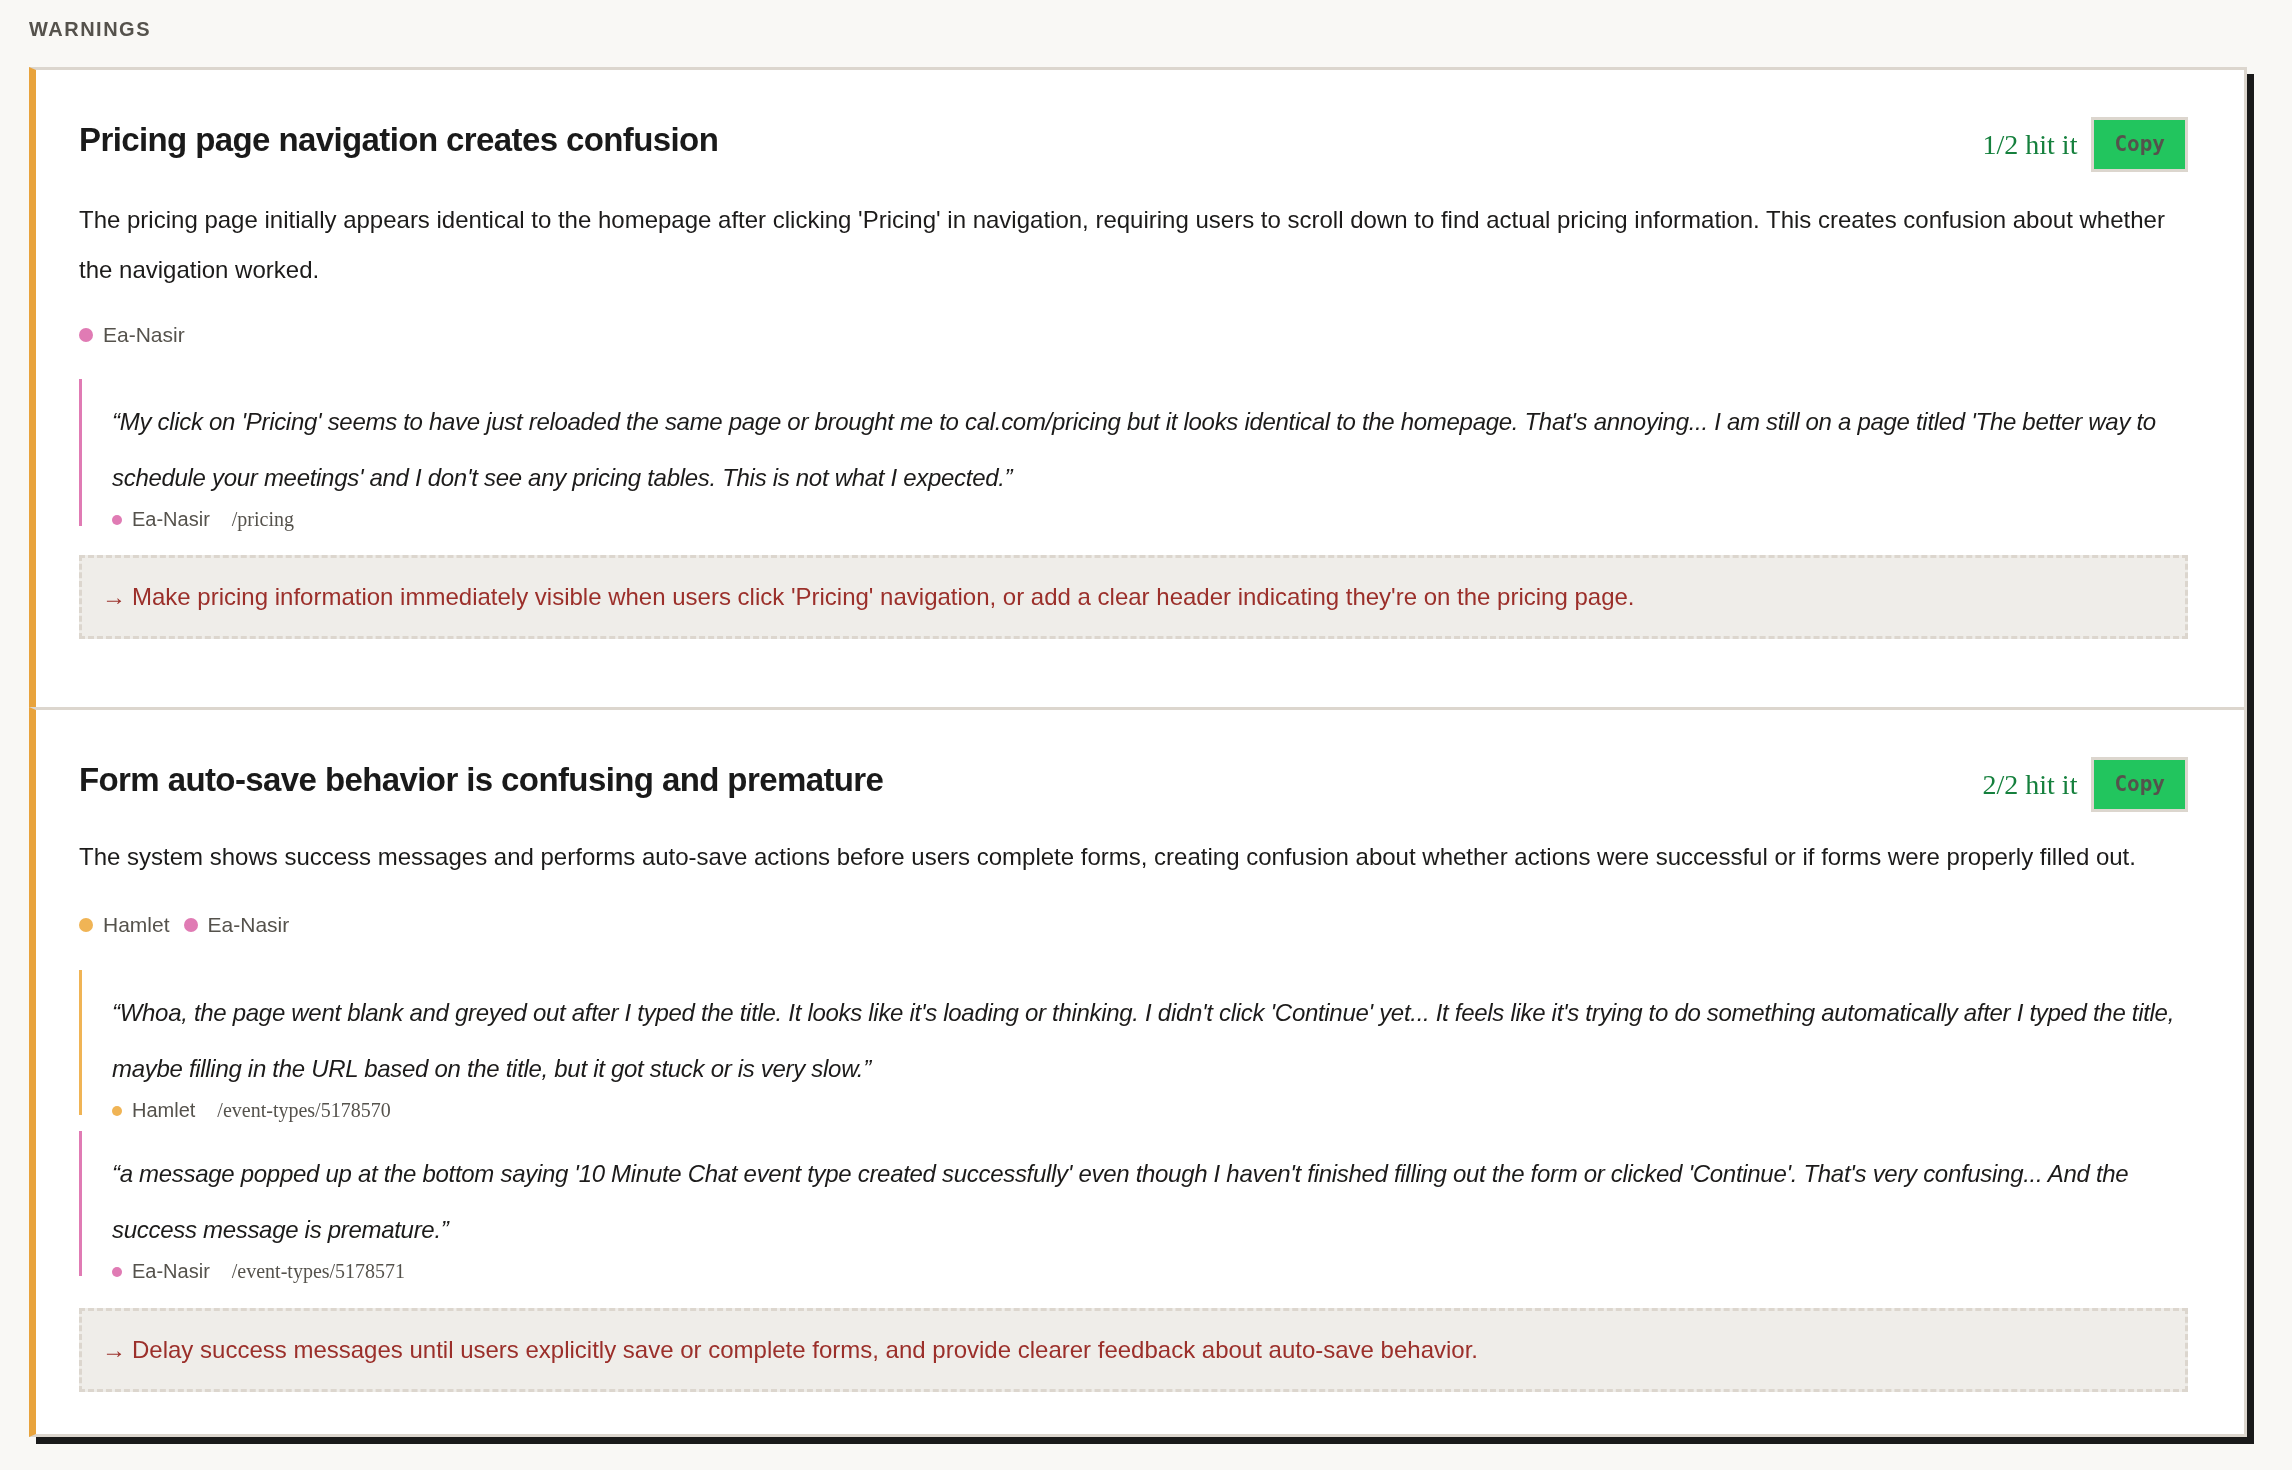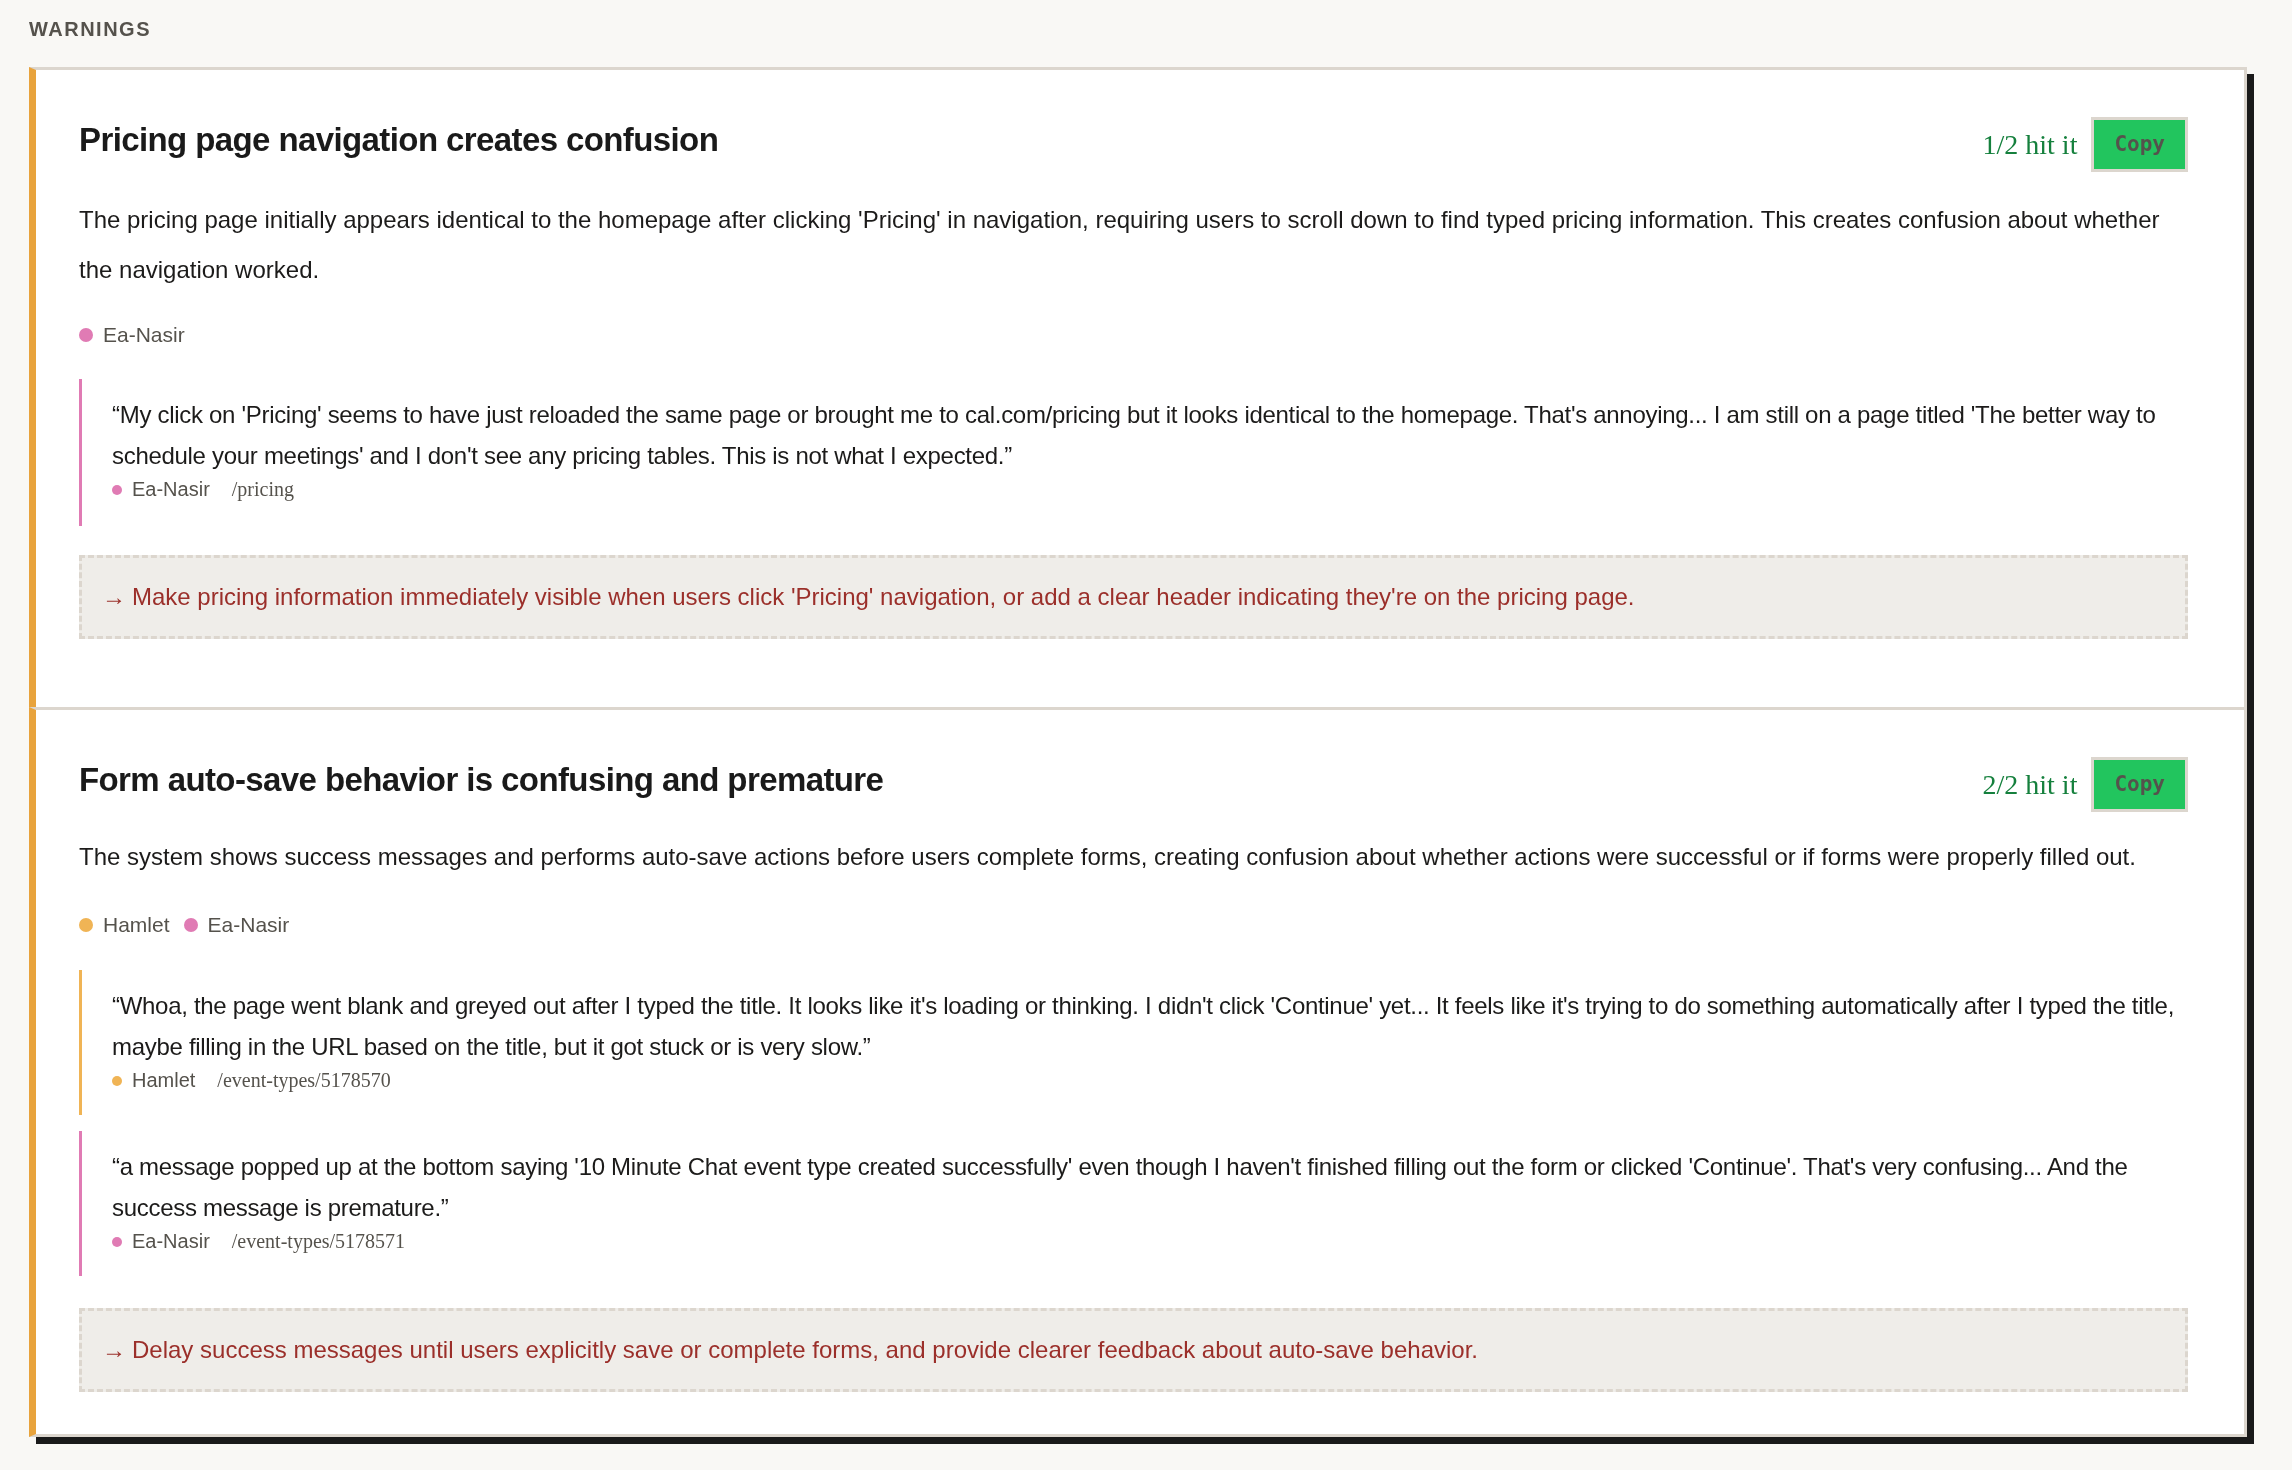--- a/index.html
+++ b/index.html
@@ -50,21 +50,21 @@
   #card-1 .personas { top: 203px; }
   .persona { display: flex; align-items: center; gap: 10px; }
   .dot { width: 14px; height: 14px; border-radius: 50%; display: inline-block; }
   .dot.small { width: 10px; height: 10px; }
 
   .quote {
     position: absolute; left: 43px; right: 56px;
     border-left: 3px solid #e07bb4; padding-left: 30px;
   }
   .quote.orange { border-left-color: #f0b455; }
-  .quote-text { font-size: 24px; line-height: 41px; color: #1c1b1a; padding-top: 15px; letter-spacing: -0.3px; }
+  .quote-text { font-style: italic; font-size: 24px; line-height: 56px; color: #1c1b1a; padding-top: 15px; letter-spacing: -0.3px; }
   .quote-meta { display: flex; align-items: center; gap: 10px; font-size: 20px; color: #55524c; padding-top: 2px; padding-bottom: 16px; }
   .quote-path { font-family: Liberation Serif, serif; font-size: 20px; color: #55524c; margin-left: 12px; }
 
   #card-0 .quote-0 { top: 309px; height: 147px; }
   #card-1 .quote-0 { top: 260px; height: 145px; }
   #card-1 .quote-1 { top: 421px; height: 145px; }
 
   .rec {
     position: absolute; left: 43px; right: 56px;
     background: #efede9; border: 3px dashed #dcd6ce;
@@ -81,21 +81,21 @@
 <div class="section-label">WARNINGS</div>
 
 <div class="card" id="card-0">
   <div class="card-head">
     <div class="card-title">Pricing page navigation creates confusion</div>
     <div class="card-actions">
       <span class="hit-count">1/2 hit it</span>
       <button class="copy-btn">Copy</button>
     </div>
   </div>
-  <div class="card-desc">The pricing page initially appears identical to the homepage after clicking 'Pricing' in navigation, requiring users to scroll down to find typed pricing information. This creates confusion about whether the navigation worked.</div>
+  <div class="card-desc">The pricing page initially appears identical to the homepage after clicking 'Pricing' in navigation, requiring users to scroll down to find actual pricing information. This creates confusion about whether the navigation worked.</div>
   <div class="personas">
     <span class="persona">
       <span class="dot" style="background:#e07bb4"></span>
       <span>Ea-Nasir</span>
     </span>
   </div>
   <div class="quote quote-0">
     <div class="quote-text">“My click on 'Pricing' seems to have just reloaded the same page or brought me to cal.com/pricing but it looks identical to the homepage. That's annoying... I am still on a page titled 'The better way to schedule your meetings' and I don't see any pricing tables. This is not what I expected.”</div>
     <div class="quote-meta">
       <span class="dot small" style="background:#e07bb4"></span>

